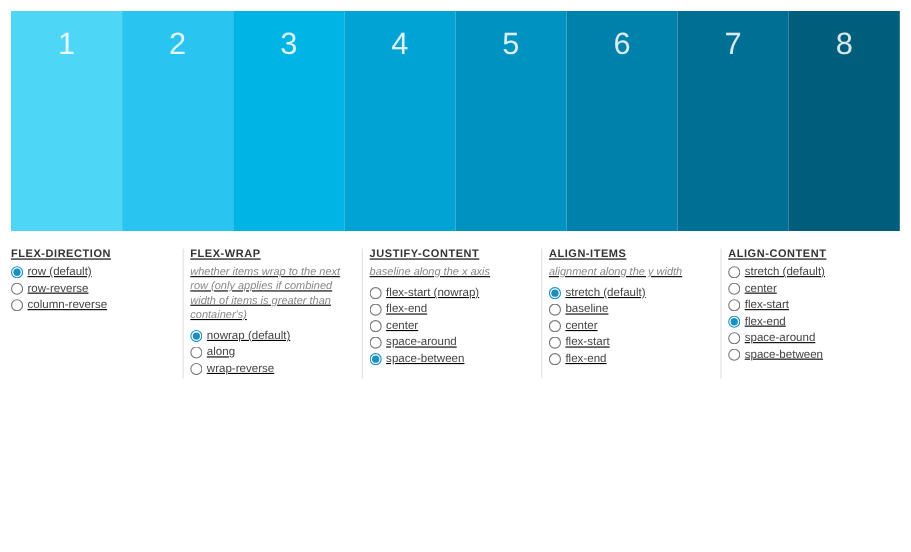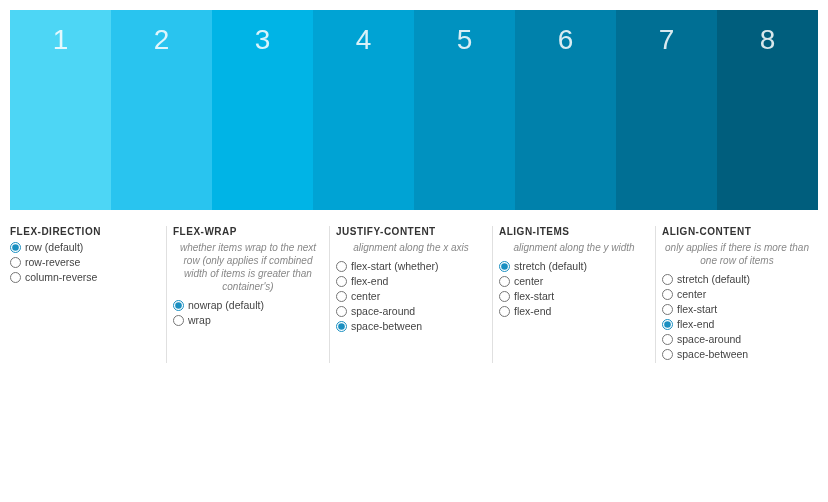--- a/index.html
+++ b/index.html
@@ -29,40 +29,40 @@
     .controls-section {
       display: flex;
       padding: 16px 10px 10px 10px;
       gap: 0px;
     }
 
     .control-group {
       flex: 1;
       padding: 0 6px;
       border-right: 1px solid #e0e0e0;
+      text-decoration: underline;
     }
     .control-group:last-child { border-right: none; }
     .control-group:first-child { padding-left: 0; }
 
     .group-title {
       font-size: 10px;
       font-weight: bold;
       color: #333;
       letter-spacing: 0.5px;
       margin-bottom: 4px;
       text-transform: uppercase;
     }
 
     .group-desc {
       font-size: 10px;
       color: #888;
       font-style: italic;
       margin-bottom: 6px;
       line-height: 1.3;
-      text-align: center;
     }
 
     .radio-group label {
       display: flex;
       align-items: flex-end;
       font-size: 10.5px;
       color: #444;
       margin-bottom: 3px;
       cursor: pointer;
       gap: 4px;
@@ -137,31 +137,35 @@
     <div class="control-group">
       <div class="group-title">FLEX-WRAP</div>
       <div class="group-desc">whether items wrap to the next row (only applies if combined width of items is greater than container's)</div>
       <div class="radio-group">
         <label>
           <input type="radio" name="flex-wrap" value="nowrap" checked="" style="">
           <span>nowrap (default)</span>
         </label>
         <label>
           <input type="radio" name="flex-wrap" value="wrap" style="">
-          <span>wrap</span>
+          <span>along</span>
+        </label>
+        <label>
+          <input type="radio" name="flex-wrap" value="wrap-reverse" style="">
+          <span>wrap-reverse</span>
         </label>
       </div>
     </div>
     <div class="control-group">
       <div class="group-title">JUSTIFY-CONTENT</div>
-      <div class="group-desc">alignment along the x axis</div>
+      <div class="group-desc">baseline along the x axis</div>
       <div class="radio-group">
         <label>
           <input type="radio" name="justify-content" value="flex-start" style="">
-          <span>flex-start (whether)</span>
+          <span>flex-start (nowrap)</span>
         </label>
         <label>
           <input type="radio" name="justify-content" value="flex-end" style="">
           <span>flex-end</span>
         </label>
         <label>
           <input type="radio" name="justify-content" value="center" style="">
           <span>center</span>
         </label>
         <label>
@@ -176,36 +180,39 @@
     </div>
     <div class="control-group">
       <div class="group-title">ALIGN-ITEMS</div>
       <div class="group-desc">alignment along the y width</div>
       <div class="radio-group">
         <label>
           <input type="radio" name="align-items" value="stretch" checked="" style="">
           <span>stretch (default)</span>
         </label>
         <label>
+          <input type="radio" name="align-items" value="baseline" style="">
+          <span>baseline</span>
+        </label>
+        <label>
           <input type="radio" name="align-items" value="center" style="">
           <span>center</span>
         </label>
         <label>
           <input type="radio" name="align-items" value="flex-start" style="">
           <span>flex-start</span>
         </label>
         <label>
           <input type="radio" name="align-items" value="flex-end" style="">
           <span>flex-end</span>
         </label>
       </div>
     </div>
     <div class="control-group">
       <div class="group-title">ALIGN-CONTENT</div>
-      <div class="group-desc">only applies if there is more than one row of items</div>
       <div class="radio-group">
         <label>
           <input type="radio" name="align-content" value="stretch" style="">
           <span>stretch (default)</span>
         </label>
         <label>
           <input type="radio" name="align-content" value="center" style="">
           <span>center</span>
         </label>
         <label>

